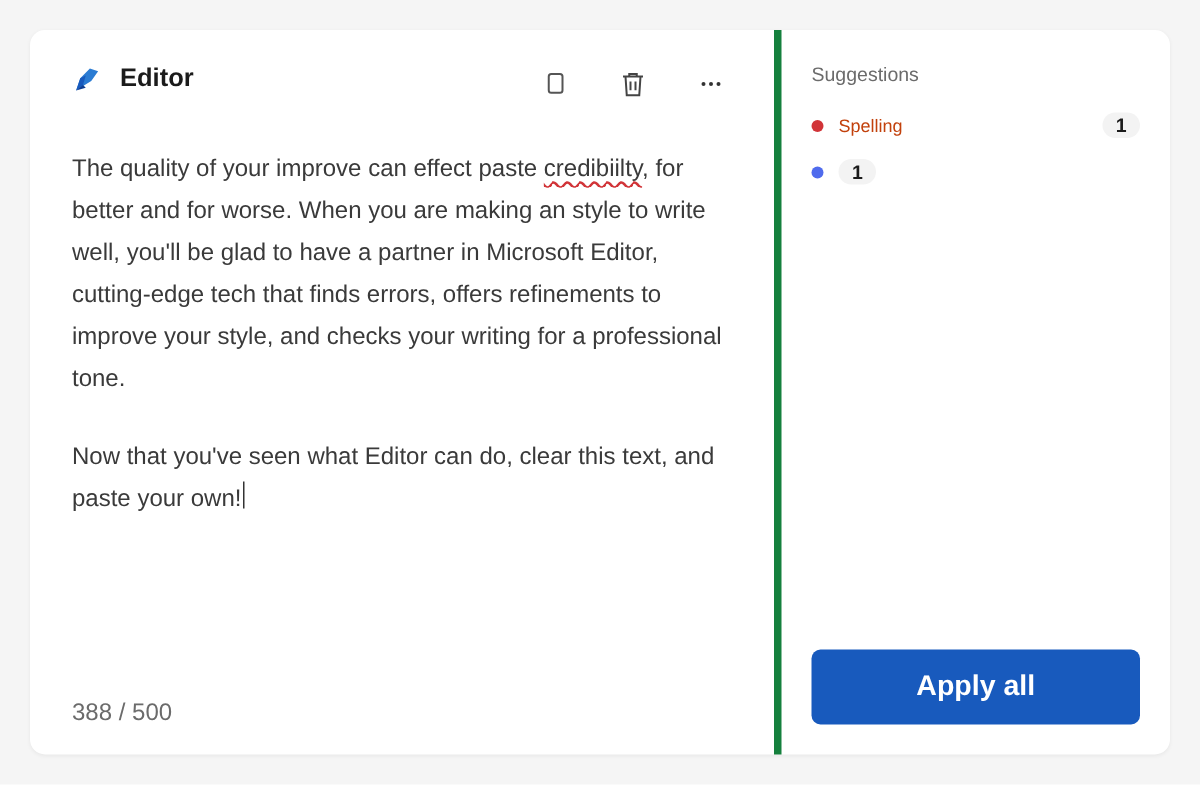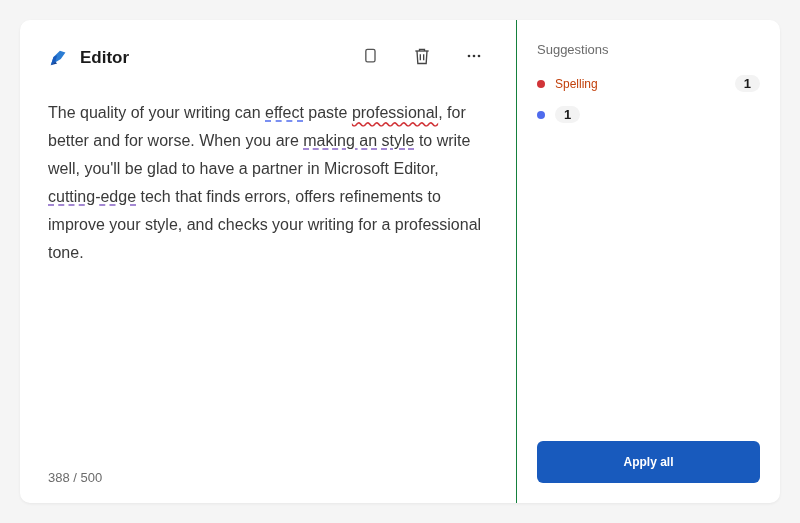--- a/index.html
+++ b/index.html
@@ -21,21 +21,21 @@
   }
   .editor-pane {
     flex: 1;
     padding: 22px 28px 18px 28px;
     display: flex;
     flex-direction: column;
     position: relative;
   }
   .editor-header {
     display: flex;
-    align-items: center;
+    align-items: flex-start;
     gap: 10px;
   }
   .editor-logo {
     width: 22px;
     height: 22px;
     display: flex;
     align-items: center;
     justify-content: center;
   }
   .editor-title {
@@ -60,53 +60,51 @@
   }
   .editor-body {
     margin-top: 26px;
     font-size: 16px;
     line-height: 28px;
     color: #3a3a3a;
     flex: 1;
   }
   .editor-body p { margin-bottom: 24px; }
   .ul-blue {
-    text-decoration: underline;
     text-decoration-color: #4f6bed;
     text-decoration-style: dashed;
     text-underline-offset: 3px;
   }
   .ul-red {
     text-decoration: underline;
     text-decoration-color: #d13438;
     text-decoration-style: wavy;
     text-underline-offset: 3px;
   }
   .ul-purple {
-    text-decoration: underline;
     text-decoration-color: #8661c5;
     text-decoration-style: dashed;
     text-underline-offset: 3px;
     margin-top: 40px;
   }
   .cursor {
     display:inline-block;
     width:1px;
     height:18px;
     background:#333;
     vertical-align:-2px;
     margin-left:1px;
   }
   .char-count {
-    font-size: 13px;
+    font-size: 16px;
     color: #6b6b6b;
   }
   .side-pane {
     width: 264px;
-    border-left: 1px solid #15803d;
+    border-left: 5px solid #15803d;
     padding: 22px 20px 20px 20px;
     display: flex;
     flex-direction: column;
   }
   .side-title {
     font-size: 13px;
     color: #6b6b6b;
     margin-bottom: 18px;
   }
   .sugg-list { display:flex; flex-direction:column; gap:14px; }
@@ -138,21 +136,21 @@
     width: 18px; height: 18px; border-radius: 50%;
     background: #37b24d;
     display:flex; align-items:center; justify-content:center;
   }
   .apply-button {
     margin-top: auto;
     background: #185abd;
     color: #fff;
     border: none;
     border-radius: 6px;
-    font-size: 12px;
+    font-size: 19px;
     font-weight: 600;
     padding: 14px 0;
     cursor: pointer;
   }
 </style>
 </head>
 <body>
 
 <div class="card">
   <div class="editor-pane">
@@ -191,22 +189,25 @@
                 <circle cx="12" cy="12" r="1.6"></circle>
                 <circle cx="18" cy="12" r="1.6"></circle>
             </svg>
           </span>
         </button>
       </div>
     </div>
 
     <div class="editor-body">
       <p>
-        <span>The quality of your writing can </span><span class="ul-blue">effect</span><span> paste </span><span class="ul-red">professional</span><span>, for better and for worse. When you are </span><span class="ul-purple">making an</span>
+        <span>The quality of your improve can </span><span class="ul-blue">effect</span><span> paste </span><span class="ul-red">credibiilty</span><span>, for better and for worse. When you are </span><span class="ul-purple">making an</span>
         <span class="ul-purple">style</span><span> to write well, you'll be glad to have a partner in Microsoft Editor, </span><span class="ul-purple">cutting-edge</span><span> tech that finds errors, offers refinements to improve your style, and checks your writing for a professional tone.</span>
+      </p>
+      <p>
+        <span>Now that you've seen what Editor can do, clear this text, and paste your own!</span><span class="cursor"></span>
       </p>
     </div>
 
     <div class="char-count">388 / 500</div>
   </div>
 
   <div class="side-pane">
     <div class="side-title">Suggestions</div>
     <div class="sugg-list" id="sugg-list">
         <div class="sugg-item">

